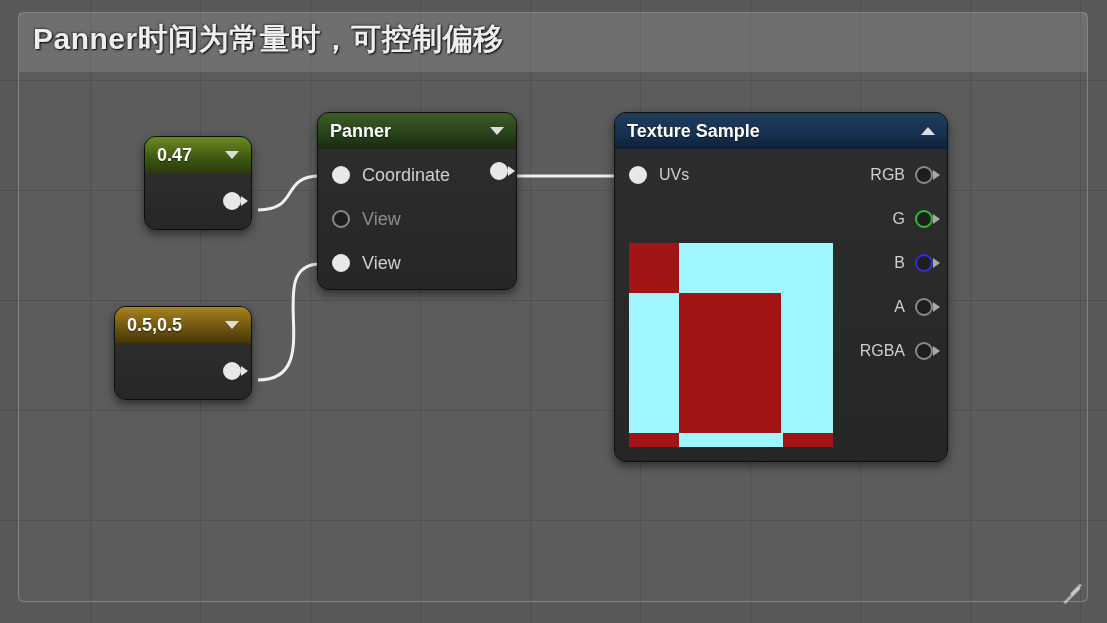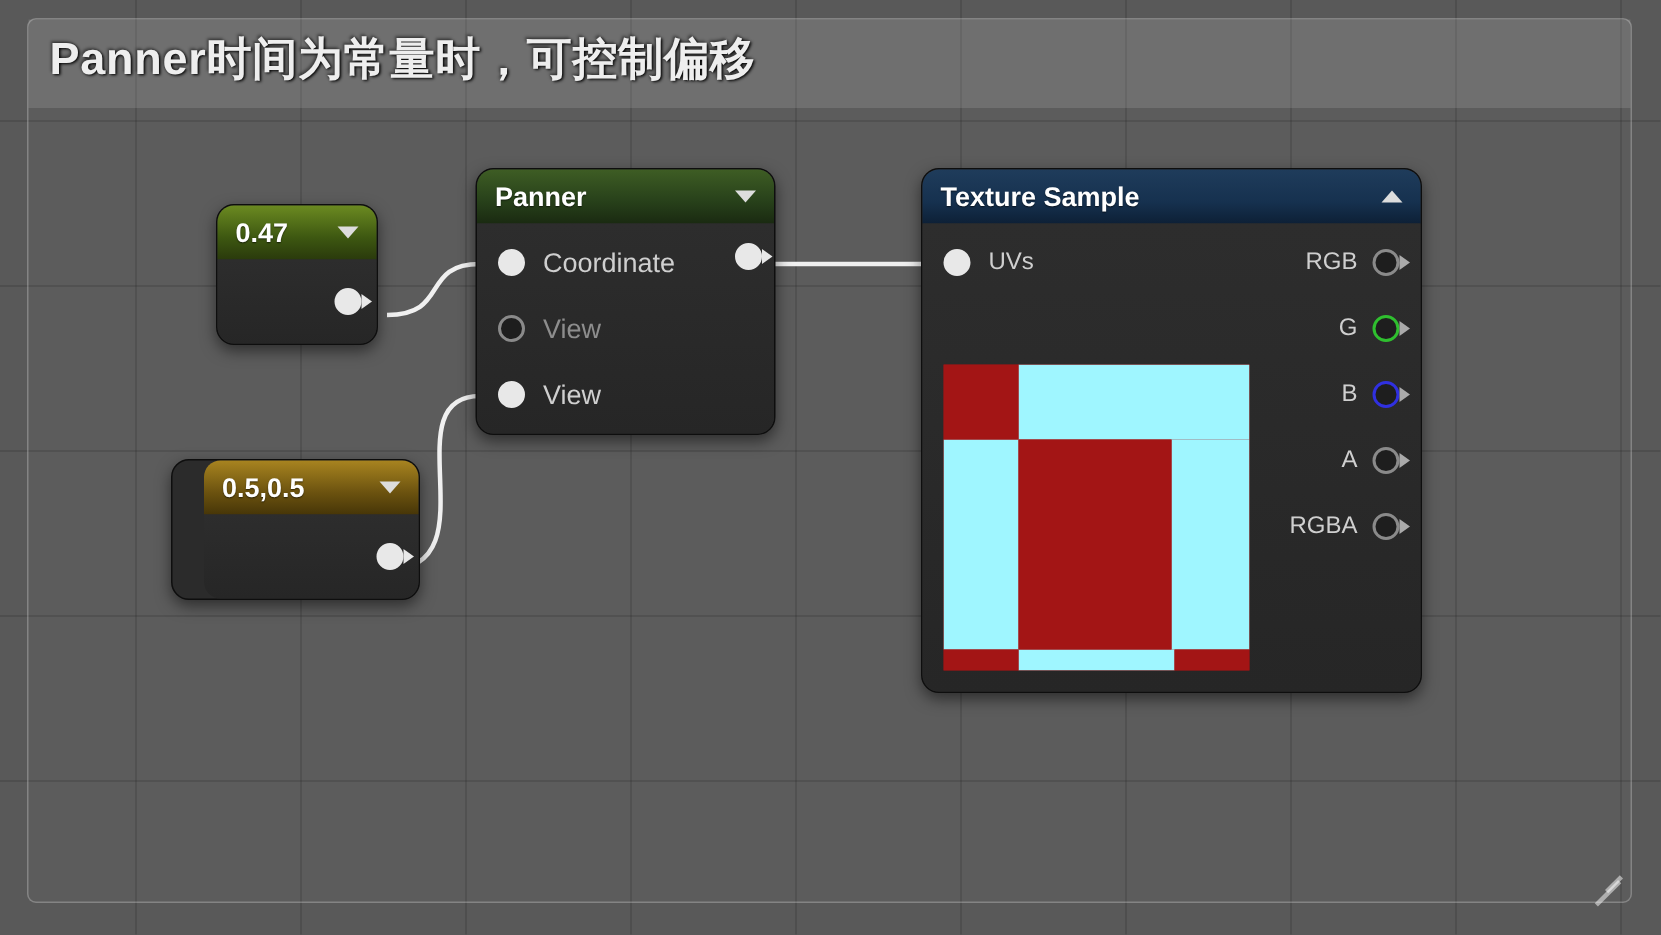--- a/index.html
+++ b/index.html
@@ -181,21 +181,21 @@
 <div class="node const-node" style="left:144px; top:136px;">
   <div class="node-header hdr-green">
     <span>0.47</span>
     <span class="chev down"></span>
   </div>
   <div class="node-body">
     <span class="pin solid out const-out"></span>
   </div>
 </div>
 
-<div class="node const-node" style="left:114px; top:306px; width:166px;padding-left:21px;">
+<div class="node const-node" style="left:114px; top:306px; width:138px;">
   <div class="node-header hdr-yellow">
     <span>0.5,0.5</span>
     <span class="chev down"></span>
   </div>
   <div class="node-body">
     <span class="pin solid out const-out"></span>
   </div>
 </div>
 
 <div class="node panner">

